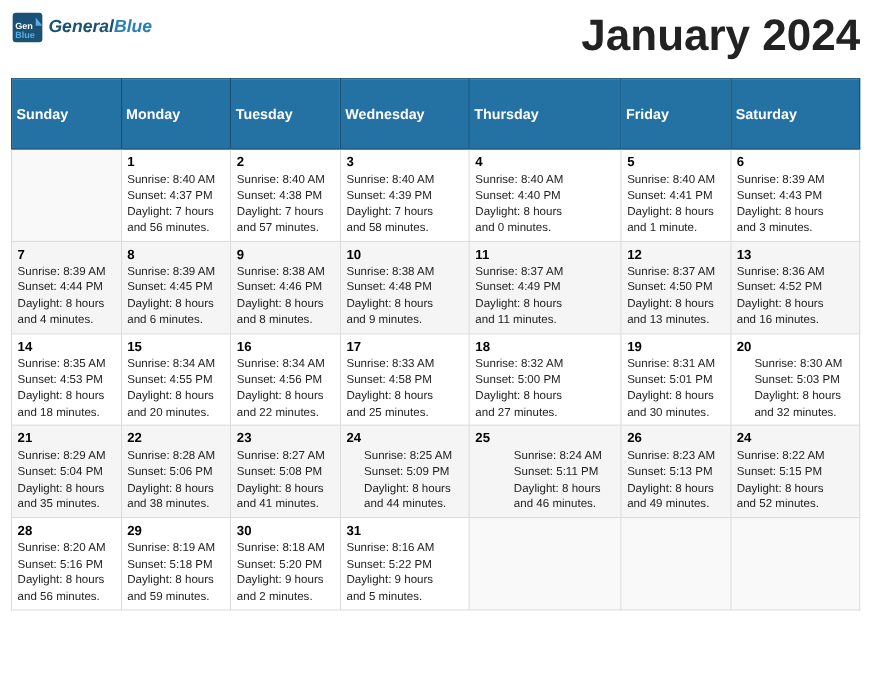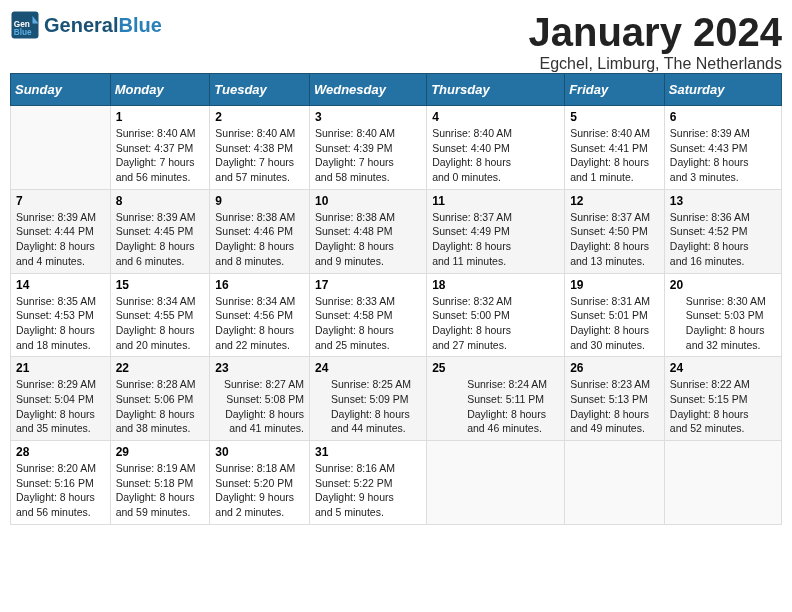--- a/index.html
+++ b/index.html
@@ -7,32 +7,33 @@
       font-family: Arial, sans-serif;
       background: #fff;
       width: 792px;
       min-height: 612px;
       padding: 10px;
     }
     .header-area {
       display: flex;
       justify-content: space-between;
       align-items: flex-start;
-      margin-bottom: 0;
+      margin-bottom: 16px;
     }
     .logo {
       display: flex;
       align-items: center;
       gap: 4px;
     }
     .logo-text {
-      font-size: 20px;
+      font-size: 16px;
       font-weight: bold;
       color: #1a5276;
       line-height: 1.1;
+      font-style: italic;
     }
     .logo-blue { color: #2980b9; }
     .logo-icon {
       width: 30px;
       height: 30px;
     }
     .title-area {
       text-align: right;
     }
     .main-title {
@@ -47,26 +48,25 @@
     table {
       width: 100%;
       border-collapse: collapse;
       font-size: 11px;
     }
     thead tr {
       background-color: #2471a3;
       color: #fff;
     }
     thead th {
-      padding: 8px 4px;
+      padding: 24px 4px;
       text-align: left;
       font-size: 13px;
       font-weight: bold;
       border: 1px solid #1a5276;
-      font-style: italic;
     }
     tbody tr {
       vertical-align: top;
       border-bottom: 1px solid #ccc;
     }
     tbody tr:nth-child(odd) {
       background: #fff;
     }
     tbody tr:nth-child(even) {
       background: #f5f5f5;
@@ -104,21 +104,20 @@
       <polygon points="30,8 38,18 30,18" fill="#5dade2"></polygon>
     </svg>
     <div>
       <div class="logo-text">
         <span>General</span><span class="logo-blue">Blue</span>
       </div>
     </div>
   </div>
   <div class="title-area">
     <div class="main-title">January 2024</div>
-    <div class="subtitle">Egchel, Limburg, The Netherlands</div>
   </div>
 </div>
 
 <table>
   <thead>
     <tr>
     <th>Sunday</th>
         <th>Monday</th>
         <th>Tuesday</th>
         <th>Wednesday</th>
@@ -285,21 +284,21 @@
         </td>
         <td>
           <span class="day-num">22</span>
           <div class="day-info" style="white-space: pre-line;">Sunrise: 8:28 AM
 Sunset: 5:06 PM
 Daylight: 8 hours
 and 38 minutes.</div>
         </td>
         <td>
           <span class="day-num">23</span>
-          <div class="day-info" style="white-space: pre-line; text-align: right;">Sunrise: 8:27 AM
+          <div class="day-info" style="white-space: pre-line;">Sunrise: 8:27 AM
 Sunset: 5:08 PM
 Daylight: 8 hours
 and 41 minutes.</div>
         </td>
         <td>
           <span class="day-num">24</span>
           <div class="day-info" style="white-space: pre-line; margin-left: 16px;">Sunrise: 8:25 AM
 Sunset: 5:09 PM
 Daylight: 8 hours
 and 44 minutes.</div>

